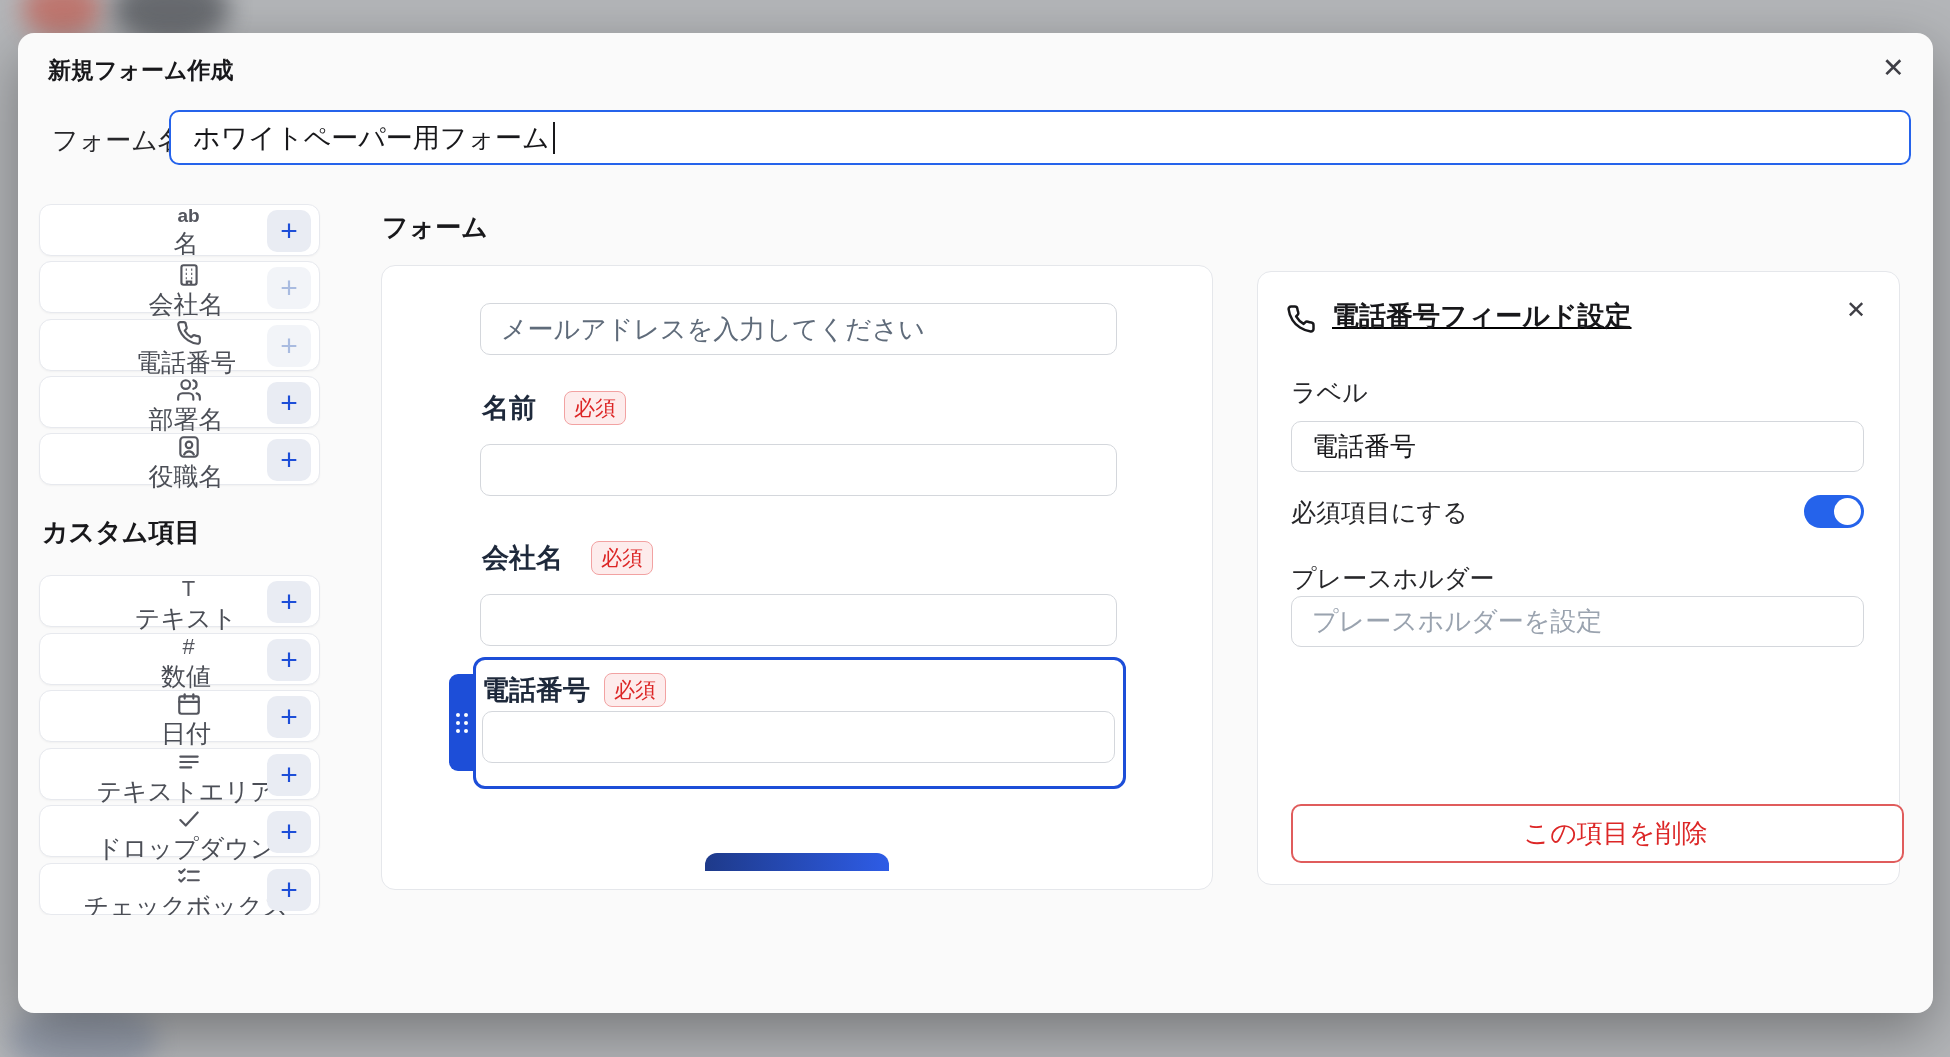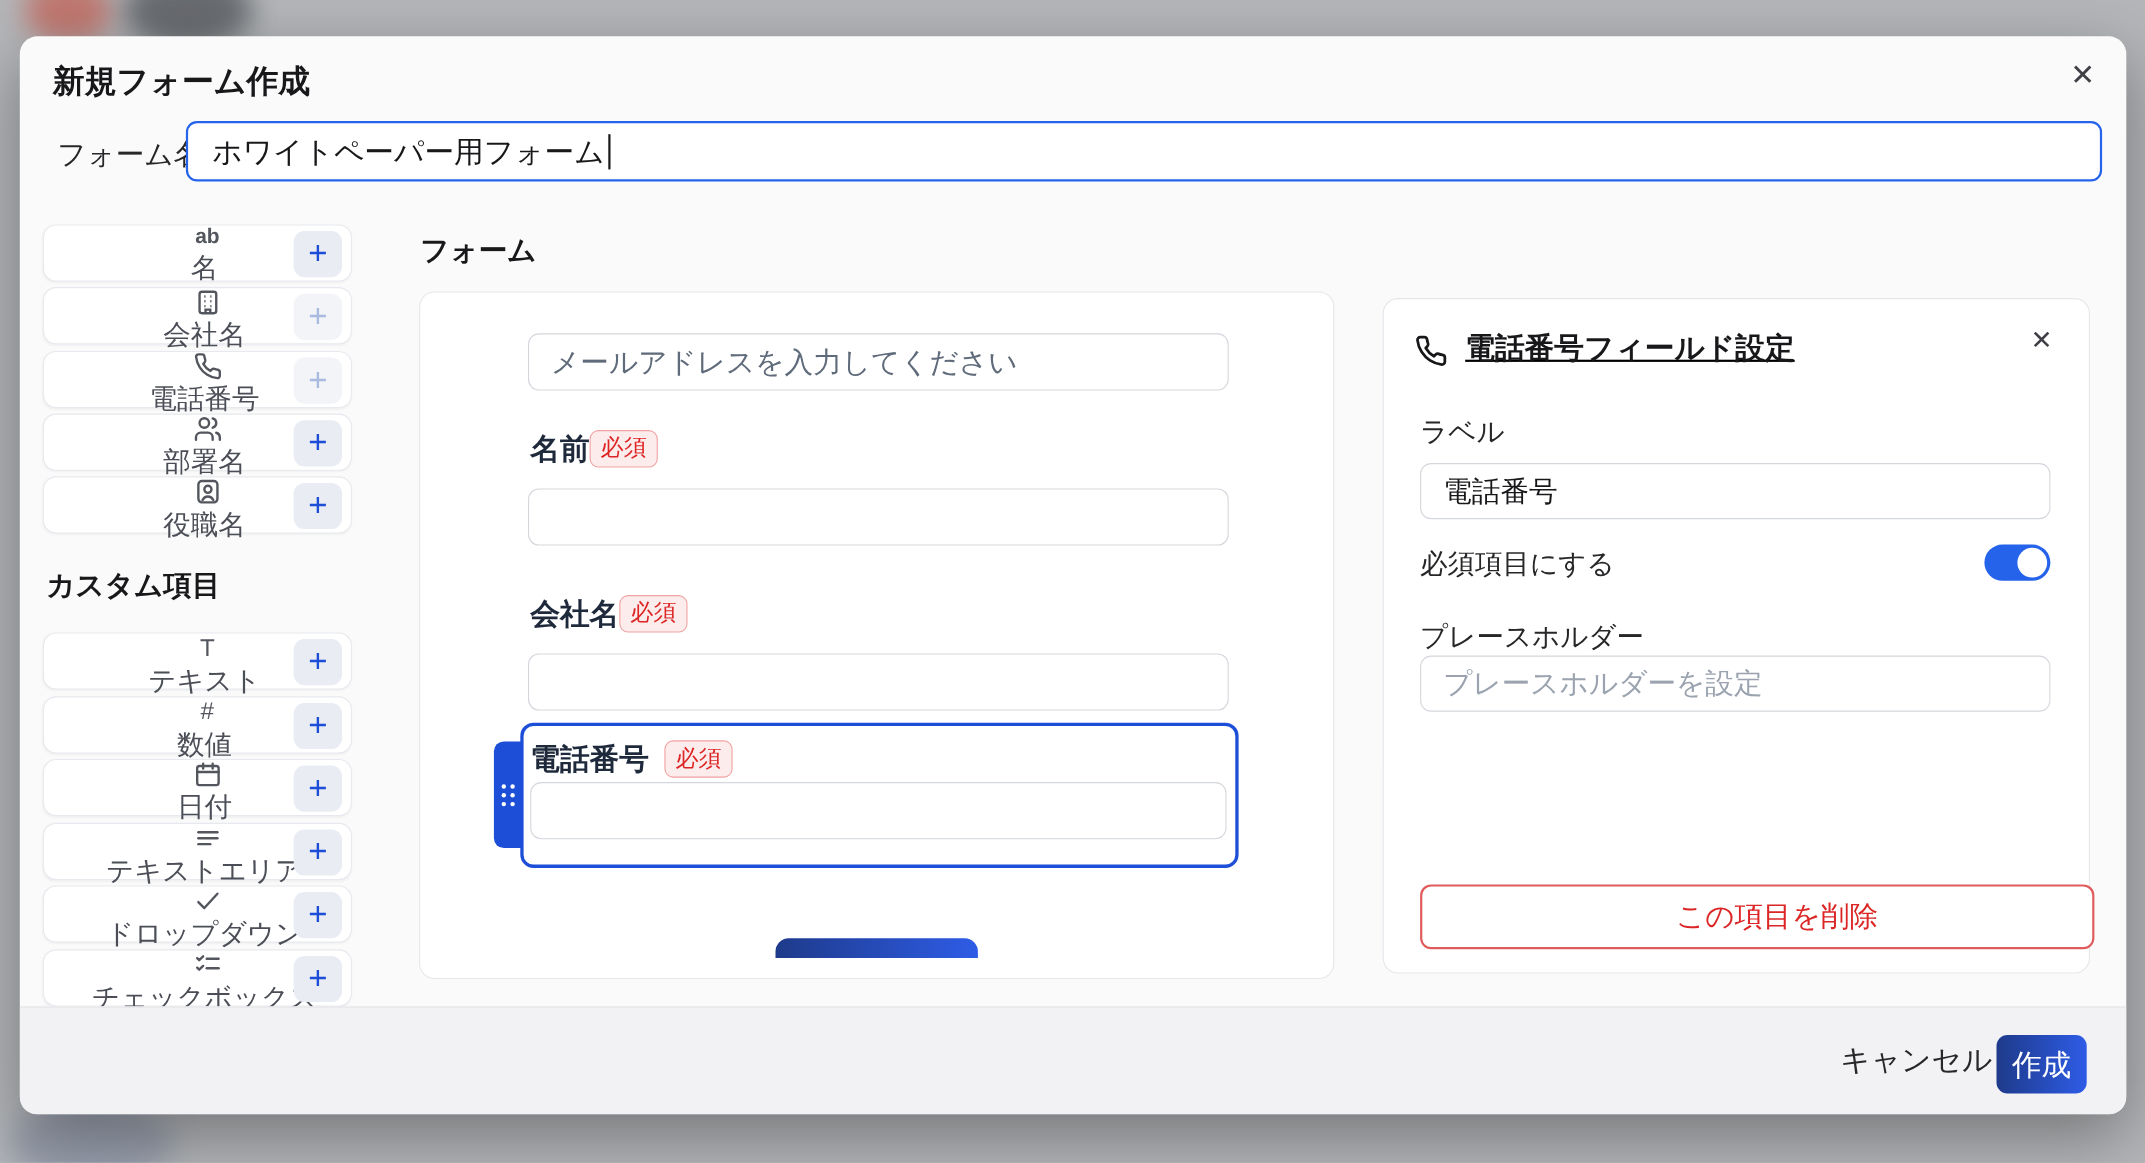--- a/index.html
+++ b/index.html
@@ -4,21 +4,21 @@
 <style>
   html,body{margin:0;padding:0;background:#b1b3b6;font-family:"Liberation Sans","DejaVu Sans",sans-serif;}
   #screen{position:relative;width:1950px;height:1057px;overflow:hidden;background:#b4b6b9;}
   .blob{position:absolute;border-radius:50%;filter:blur(12px);}
   #blob-red{left:22px;top:-20px;width:80px;height:58px;background:#c4685e;opacity:.8;}
   #blob-dark{left:112px;top:-26px;width:118px;height:70px;background:#5c5f64;opacity:.85;}
   #blob-bl{left:8px;top:1002px;width:150px;height:75px;background:#8e97a8;opacity:.75;}
 
   #modal{position:absolute;left:18px;top:33px;width:1915px;height:980px;background:#fafafa;border-radius:16px;
          box-shadow:0 20px 60px rgba(0,0,0,.35);overflow:hidden;}
-  .h-title{position:absolute;left:30px;top:22px;font-size:29px;font-weight:bold;color:#18181b;font-family:Liberation Mono, monospace;}
+  .h-title{position:absolute;left:30px;top:22px;font-size:23px;font-weight:bold;color:#18181b;font-family:Liberation Mono, monospace;}
   .close-x{position:absolute;font-size:27px;color:#3f3f46;line-height:1;cursor:pointer;}
   #modal-close{left:1864px;top:22px;}
 
   #formname-label{position:absolute;left:34px;top:90px;font-size:26px;color:#27272a;}
   #formname-input{position:absolute;left:151px;top:77px;width:1742px;height:55px;background:#fff;
     border:2.5px solid #2563eb;border-radius:10px;box-sizing:border-box;display:flex;align-items:center;
     padding-left:22px;font-size:27px;color:#18181b;}
   .caret{display:inline-block;width:2px;height:32px;background:#18181b;margin-left:3px;}
 
   #body-area{position:absolute;left:0;top:157px;width:1915px;height:725px;overflow:hidden;}
@@ -35,21 +35,21 @@
 
   
   #preview-heading{position:absolute;left:364px;top:20px;font-size:26px;font-weight:bold;color:#18181b;}
   #preview-card{position:absolute;left:363px;top:75px;width:832px;height:625px;background:#fff;
     border:1.5px solid #e5e7eb;border-radius:14px;box-sizing:border-box;}
   #preview-clip{position:absolute;left:0;top:21px;width:829px;height:584px;overflow:hidden;}
   .pv-input{position:absolute;left:98px;width:637px;height:52px;background:#fff;border:1.5px solid #d4d7dc;
     border-radius:10px;box-sizing:border-box;font-size:26px;color:#18181b;padding:0 20px;outline:none;
     font-family:"Liberation Sans","DejaVu Sans",sans-serif;}
   .pv-input::placeholder{color:#5f6b7a;opacity:1;}
-  .pv-label{position:absolute;left:100px;font-size:27px;font-weight:bold;color:#1e293b;display:flex;align-items:center;gap:0;}
+  .pv-label{position:absolute;left:100px;font-size:27px;font-weight:bold;color:#1e293b;display:flex;align-items:center;gap:28px;}
   .req-badge{font-size:21px;font-weight:normal;color:#dc2626;background:#fdecec;border:1.5px solid #f2a2a2;
     border-radius:8px;padding:3px 9px;line-height:1.2;}
   #phone-wrap{position:absolute;left:91px;top:370px;width:653px;height:132px;border:3px solid #1d4ed8;
     border-radius:12px;background:#fff;box-sizing:border-box;}
   #phone-label{position:absolute;left:6px;top:12px;font-size:27px;font-weight:bold;color:#1e293b;display:flex;align-items:center;gap:14px;}
   #phone-input{position:absolute;left:6px;top:51px;width:633px;height:52px;background:#fff;border:1.5px solid #d4d7dc;
     border-radius:10px;box-sizing:border-box;}
   #drag-handle{position:absolute;left:67px;top:387px;width:26px;height:97px;background:#1d4ed8;
     border-radius:9px 0 0 9px;display:flex;align-items:center;justify-content:center;cursor:grab;}
   .dots{display:grid;grid-template-columns:4px 4px;grid-auto-rows:4px;gap:4px;}
@@ -268,18 +268,14 @@
             <span class="knob"></span>
           </div>
 
         <div class="set-label" style="top:290px">プレースホルダー</div>
         <input class="set-input" style="top: 324px;" placeholder="プレースホルダーを設定">
 
         <div id="delete-btn">この項目を削除</div>
       </div>
     </div>
 
-    <div id="footer">
-      <div id="cancel-btn">キャンセル</div>
-      <div id="create-btn">作成</div>
-    </div>
   </div>
 </div>
 
 </body></html>

